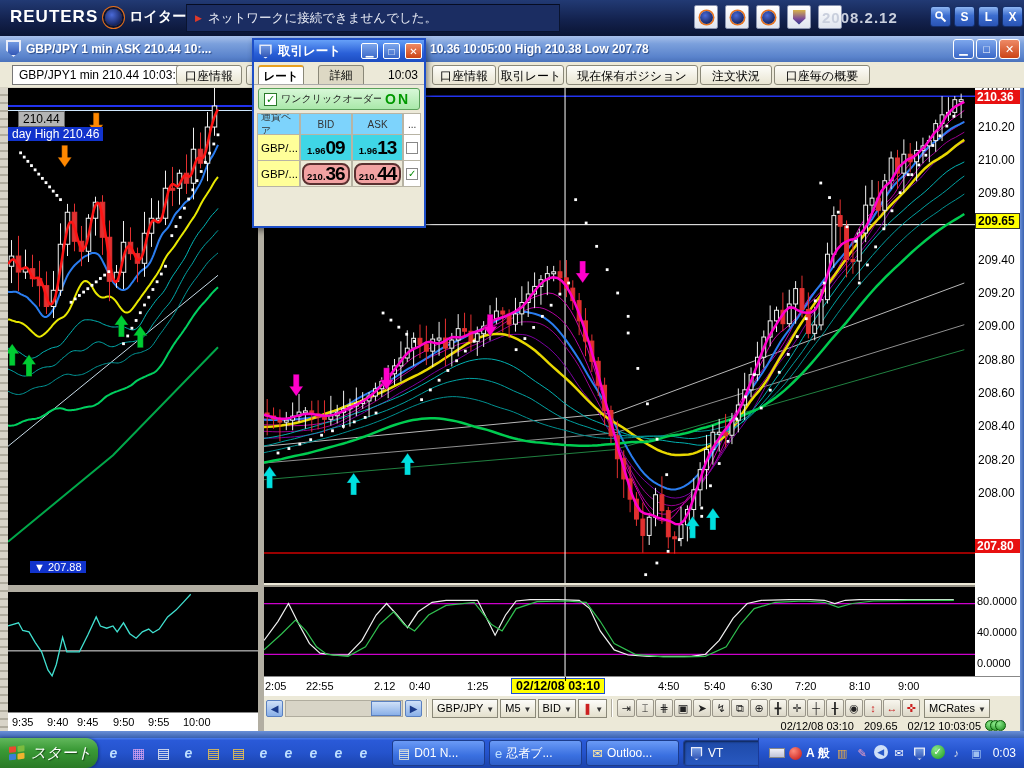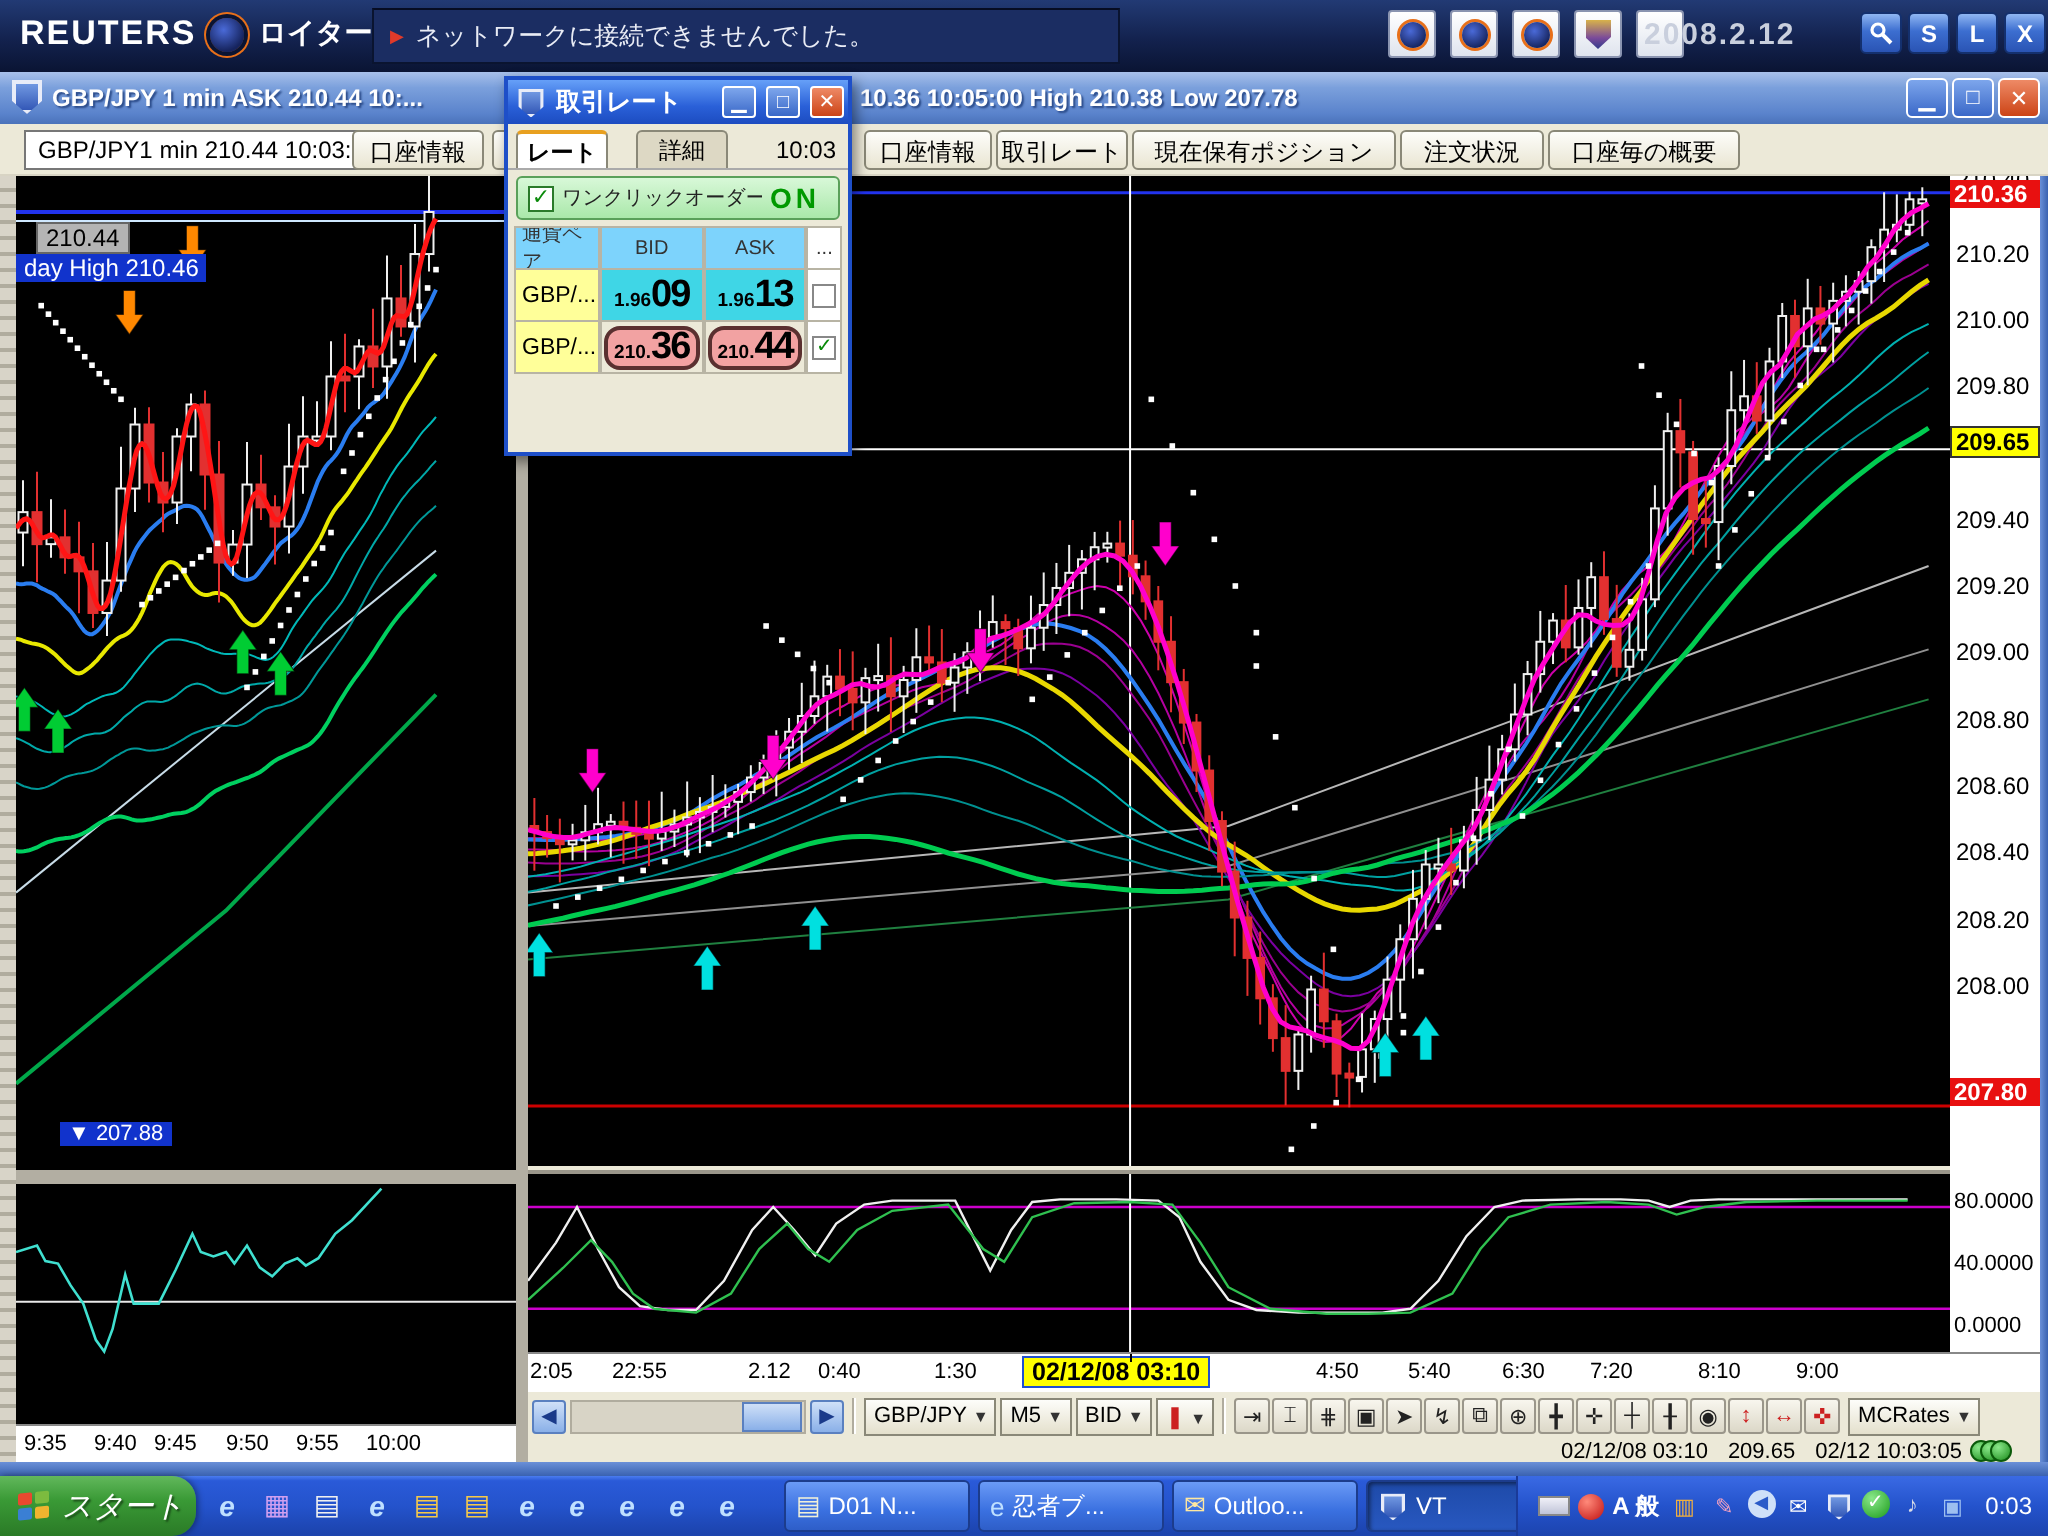--- a/index.html
+++ b/index.html
@@ -741,21 +741,21 @@
       <span class="tick badge-red" style="top: 451px;">207.80</span>
       <span class="osctick" style="top: 507px; font-size: 11px;">80.0000</span>
       <span class="osctick" style="top: 538px; font-size: 11px;">40.0000</span>
       <span class="osctick" style="top: 569px; font-size: 11px;">0.0000</span>
     </div>
   <div id="timeaxis">
       <span class="tlabel" style="left: 1px;">2:05</span>
       <span class="tlabel" style="left: 42px;">22:55</span>
       <span class="tlabel" style="left: 110px;">2.12</span>
       <span class="tlabel" style="left: 145px;">0:40</span>
-      <span class="tlabel" style="left: 203px;">1:30</span>
+      <span class="tlabel" style="left: 203px;">1:25</span>
       <span class="tlabel ybox" style="left: 247px;">02/12/08 03:10</span>
       <span class="tlabel" style="left: 394px;">4:50</span>
       <span class="tlabel" style="left: 440px;">5:40</span>
       <span class="tlabel" style="left: 487px;">6:30</span>
       <span class="tlabel" style="left: 531px;">7:20</span>
       <span class="tlabel" style="left: 585px;">8:10</span>
       <span class="tlabel" style="left: 634px;">9:00</span>
       <span class="ttick" style="left: 301px;"></span>
     </div>
   <div id="rborder"></div>

